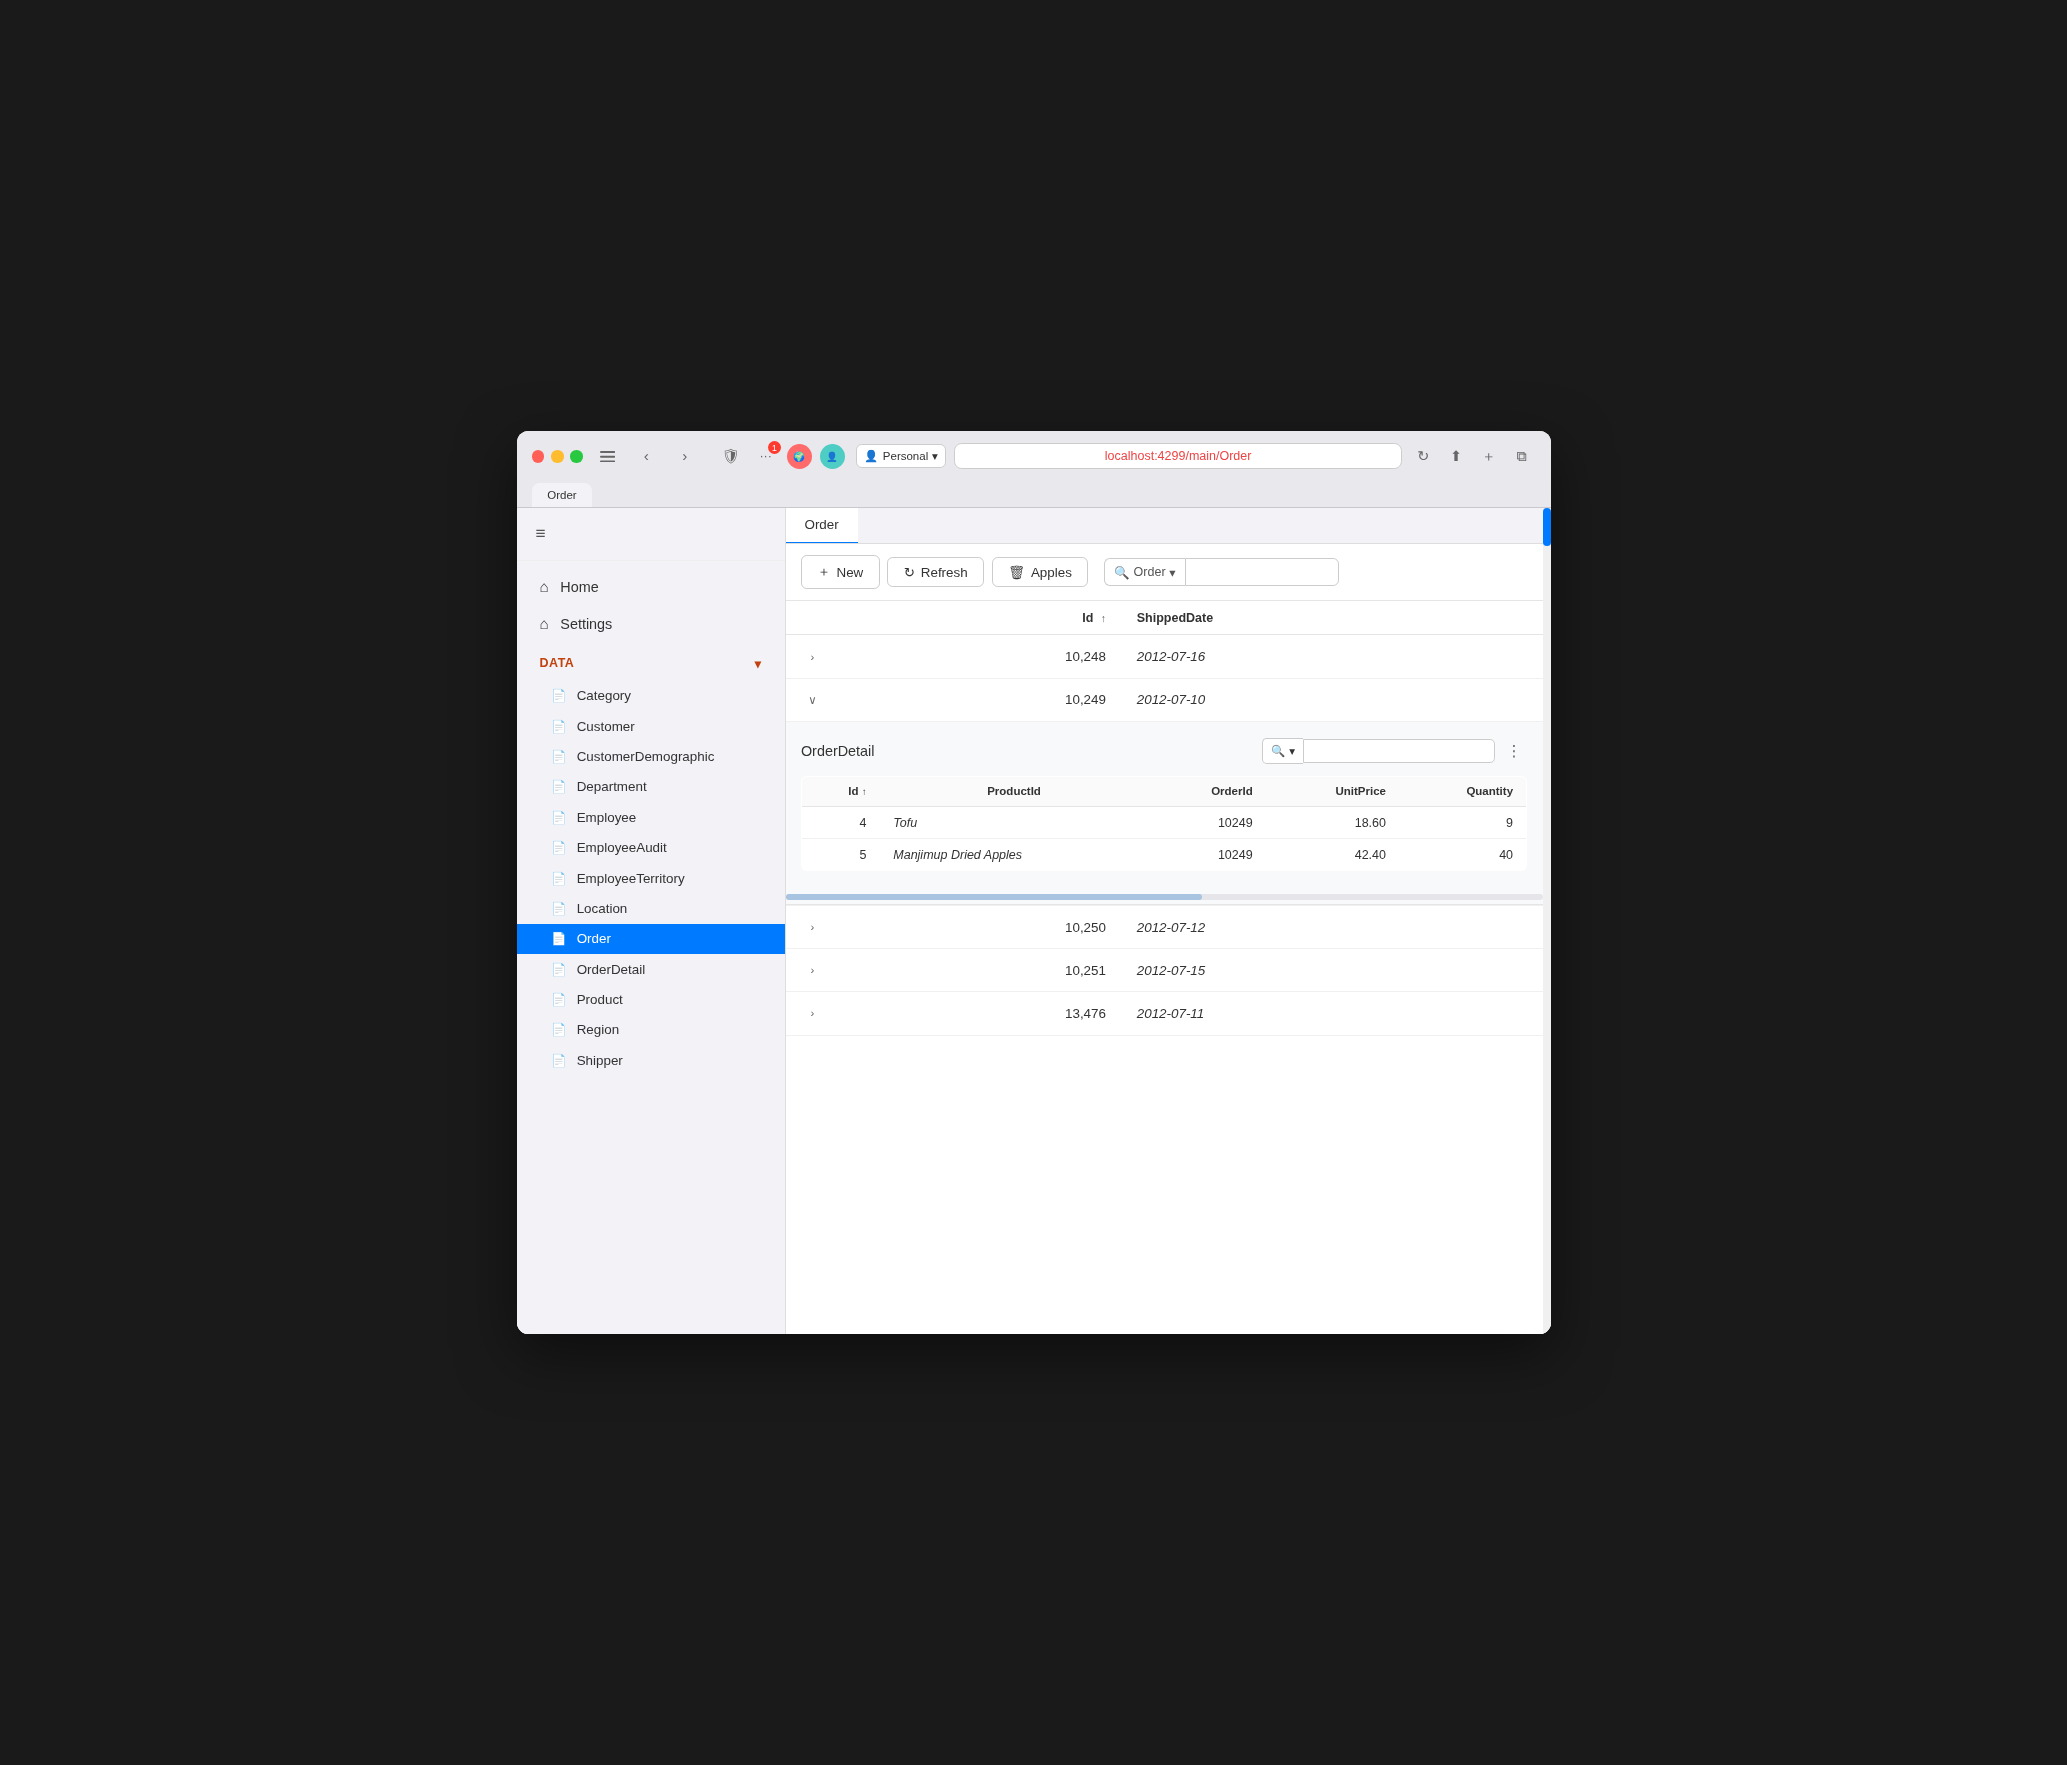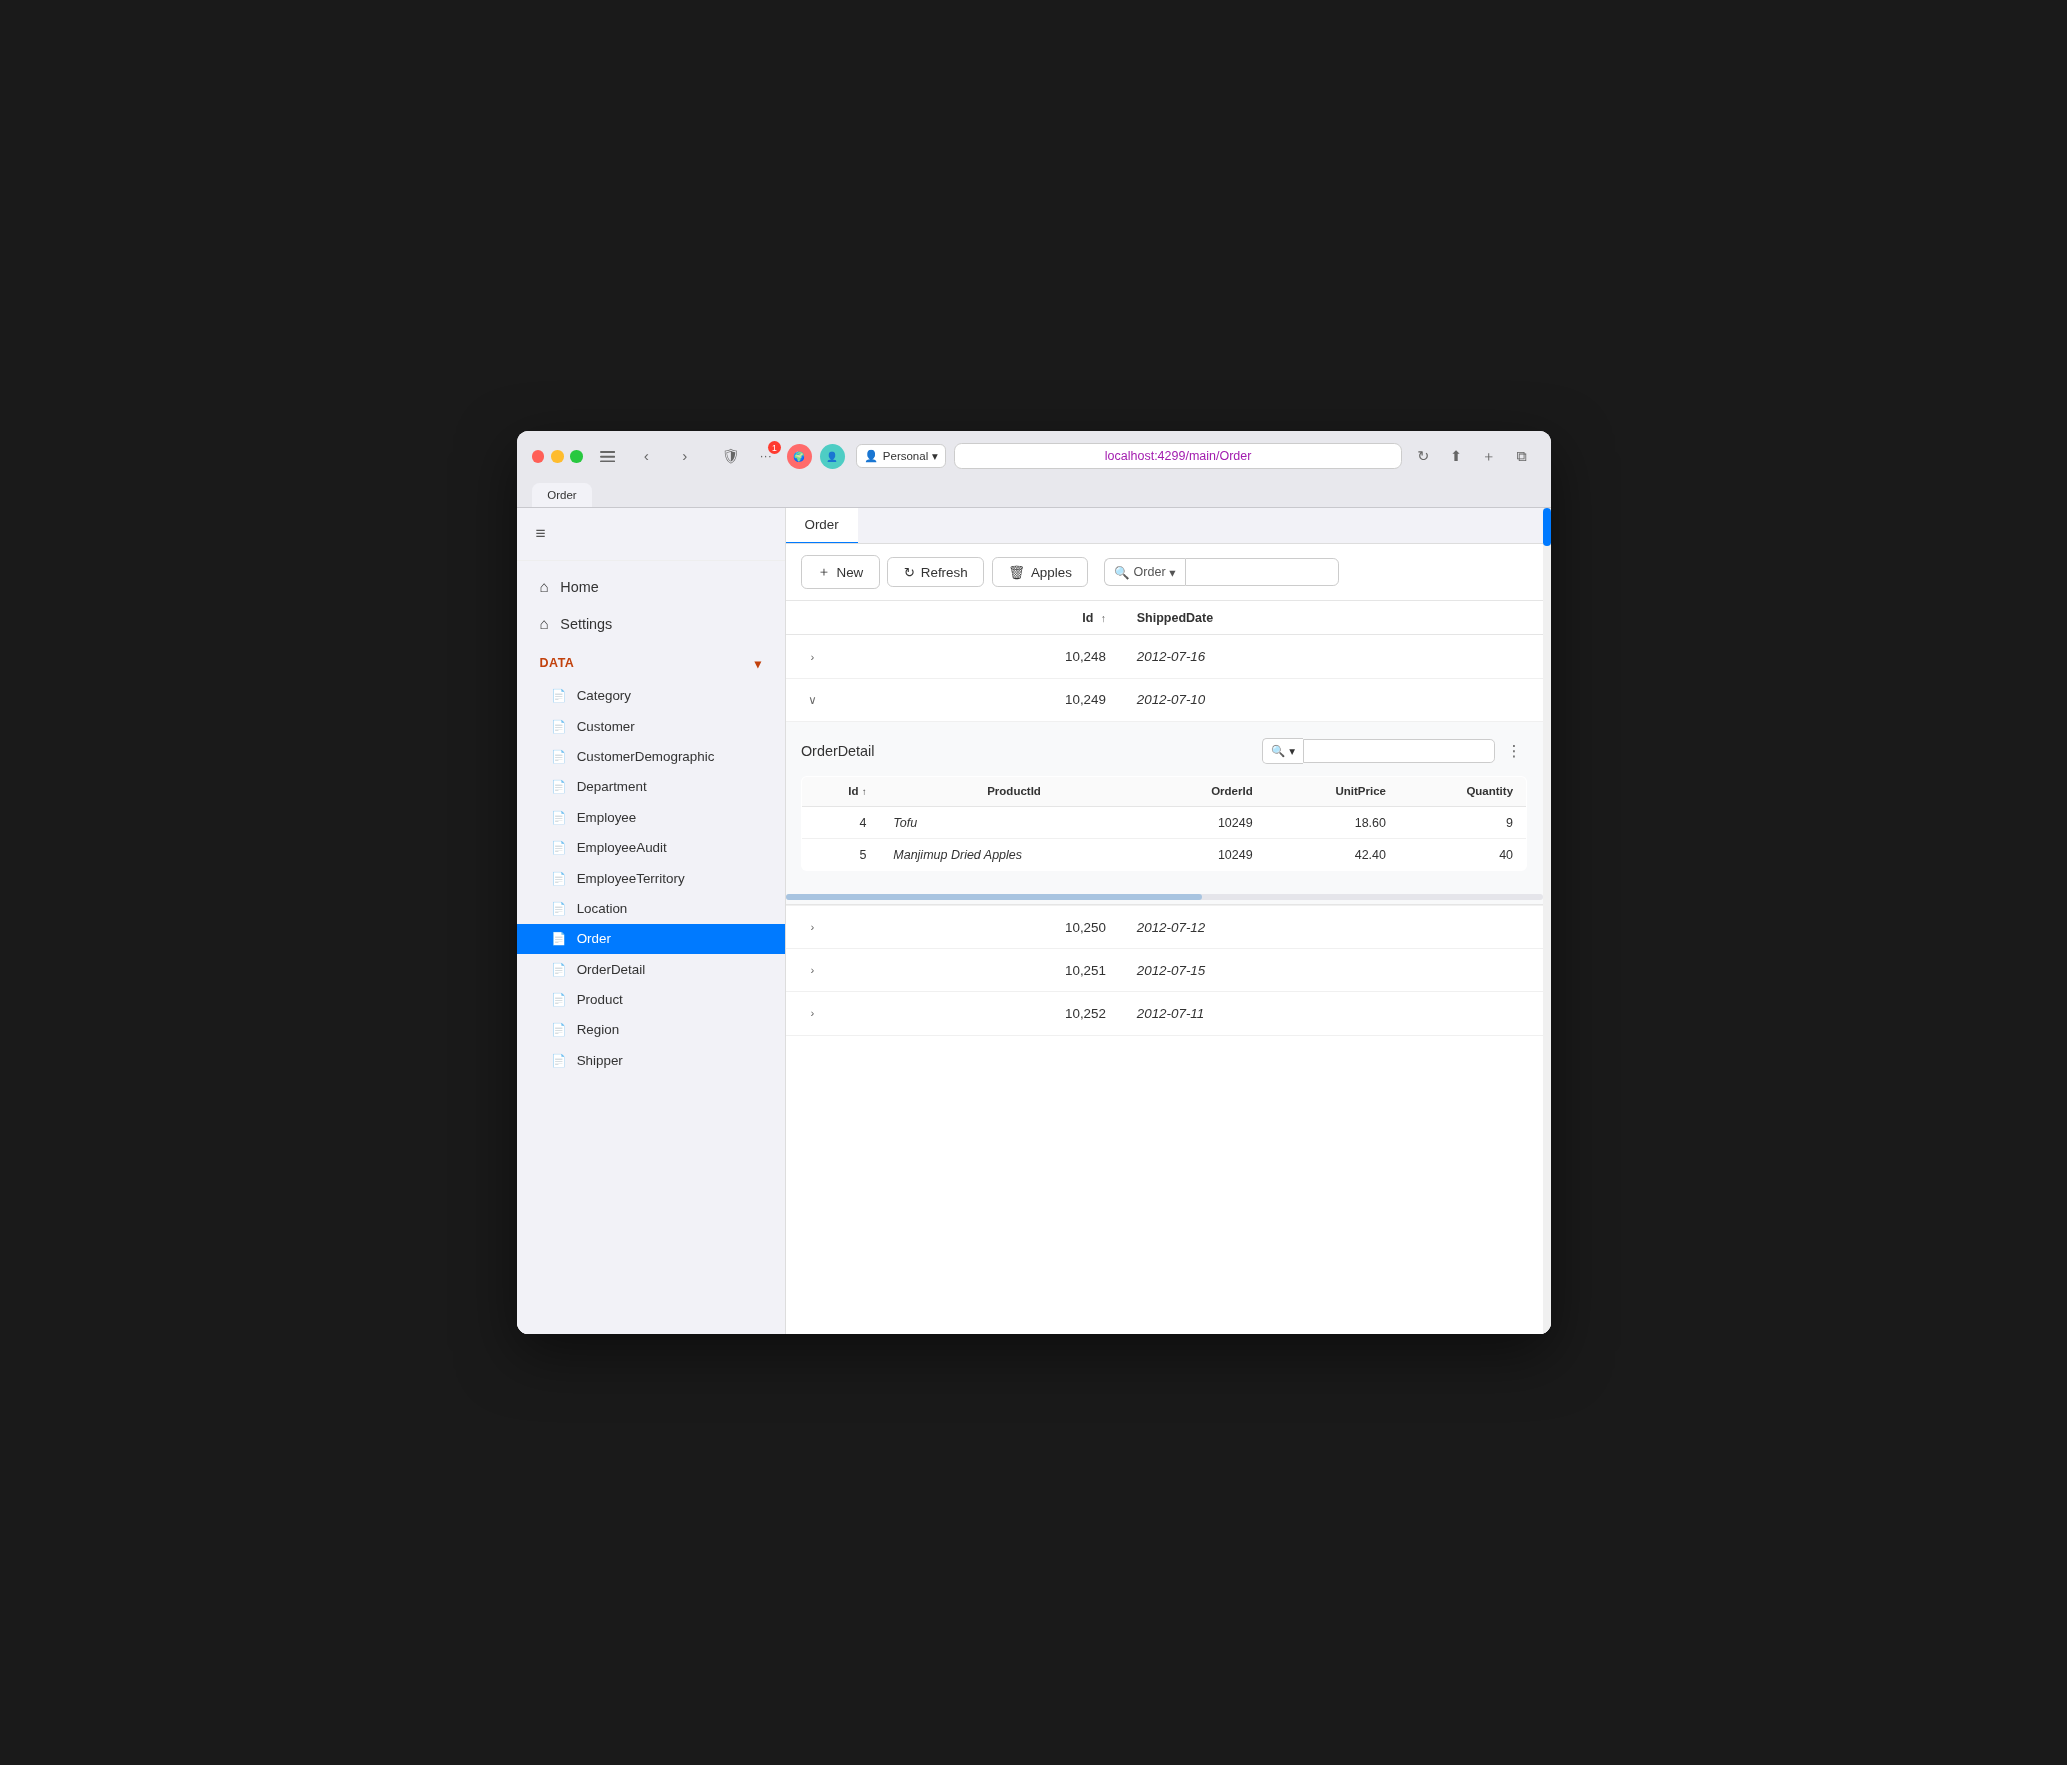--- a/index.html
+++ b/index.html
@@ -89,21 +89,21 @@
     }
     .address-bar {
       flex: 1;
       max-width: 480px;
       margin: 0 auto;
       background: #fff;
       border: 1px solid #ccc;
       border-radius: 7.7px;
       padding: 4.8px 11.5px;
       font-size: 12.5px;
-      color: #a21caf;
+      color: #ef4444;
       text-align: center;
     }
     .browser-icon-btn {
       width: 27px;
       height: 27px;
       display: flex;
       align-items: center;
       justify-content: center;
       border-radius: 5.8px;
       background: none;
@@ -757,21 +757,21 @@
                 <span class="expand-btn">›</span>
               </td>
               <td>10,251</td>
               <td class="left">2012-07-15</td>
             </tr>
 
             <tr>
               <td>
                 <span class="expand-btn">›</span>
               </td>
-              <td>10,252</td>
+              <td>13,476</td>
               <td class="left">2012-07-11</td>
             </tr>
           </tbody>
         </table>
       </div>
     </div>
 
     <div style="width:7.7px;background:#f0f0f0;position:relative;">
       <div style="position:absolute;top:0;right:0;width:7.7px;height:38px;background:#007aff;border-radius:3.8px;"></div>
     </div>

